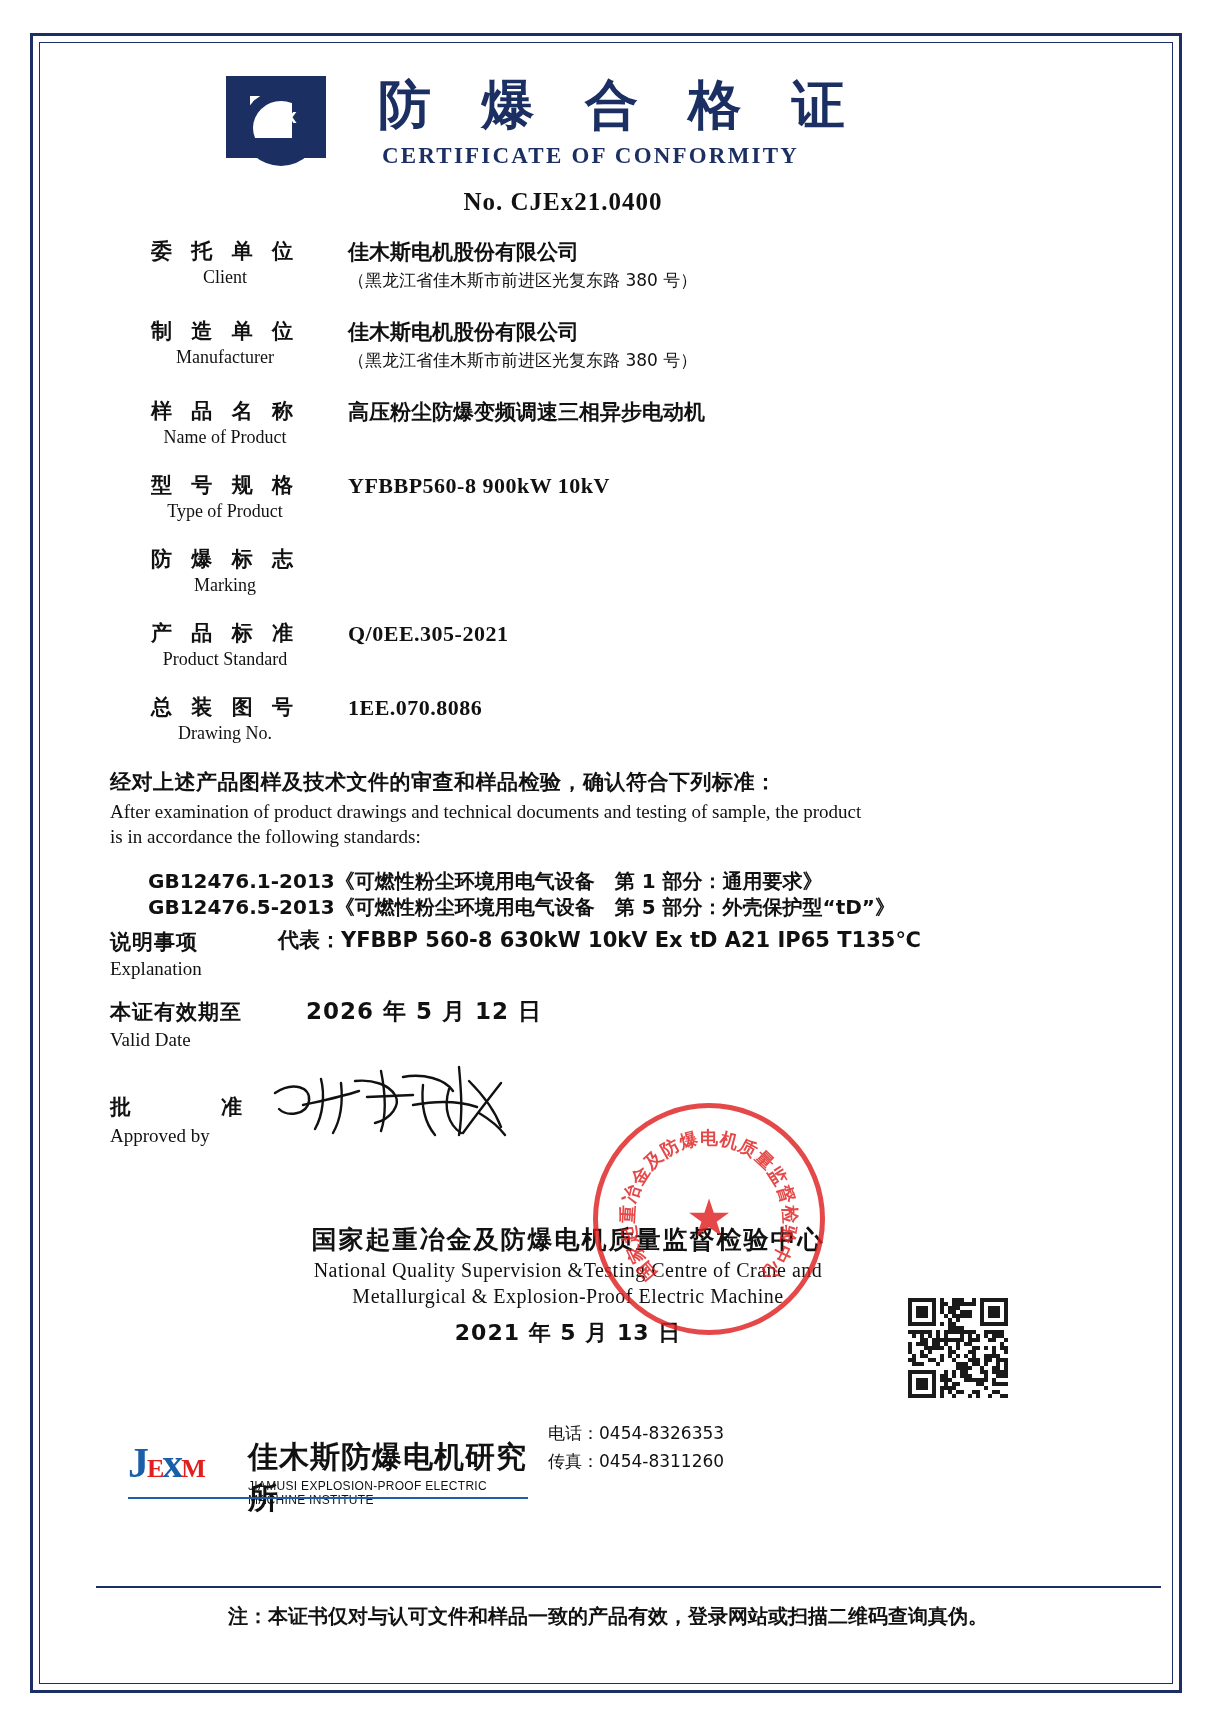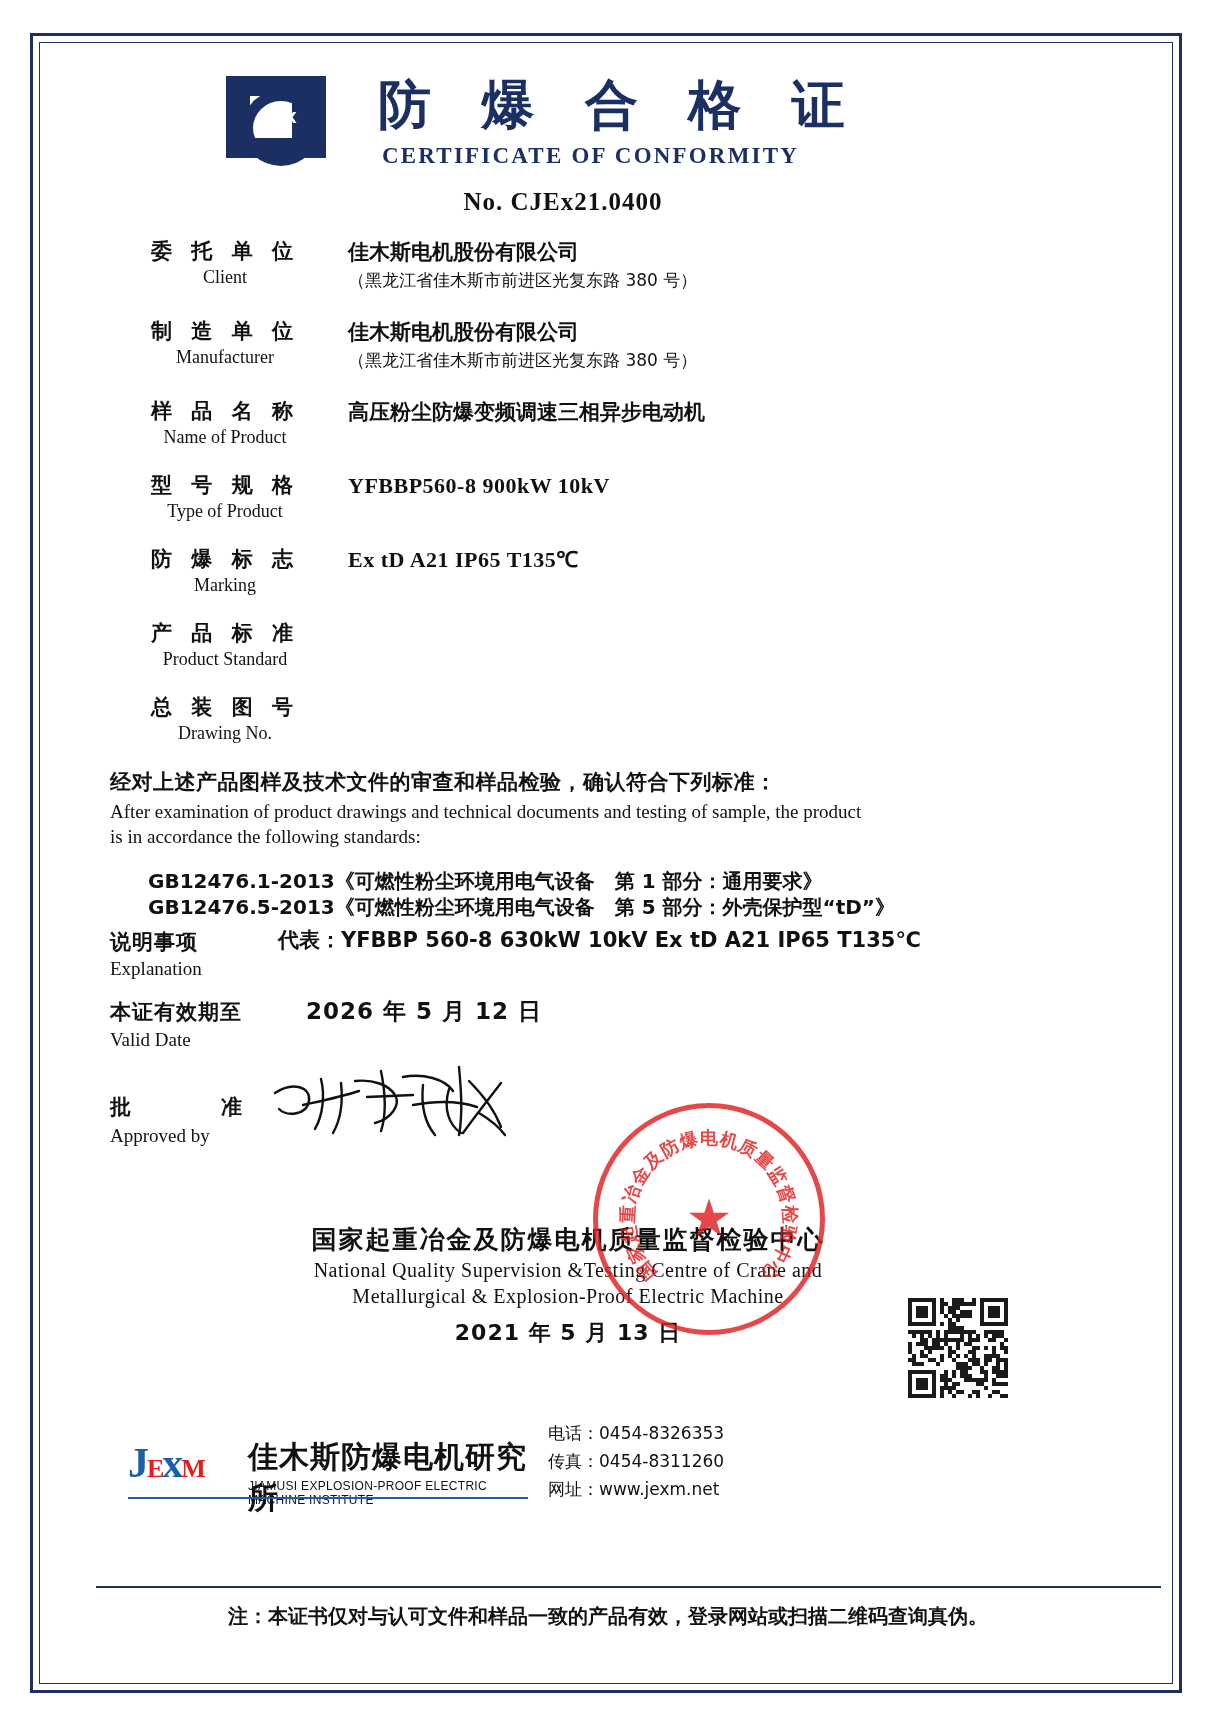--- a/index.html
+++ b/index.html
@@ -548,36 +548,39 @@
       <div class="val">
         <span class="mainserif">YFBBP560-8    900kW    10kV</span>
       </div>
     </div>
 
     <div class="row" style="height:66px;">
       <div class="lbl">
         <span class="cn">防 爆 标 志</span>
         <span class="en">Marking</span>
       </div>
-      <div class="val">
-        <span class="mainserif">Ex tD A21 IP65 T135℃</span>
-      </div>
     </div>
 
     <div class="row" style="height:66px;">
       <div class="lbl">
         <span class="cn">产 品 标 准</span>
         <span class="en">Product Standard</span>
       </div>
+      <div class="val">
+        <span class="mainserif">Q/0EE.305-2021</span>
+      </div>
     </div>
 
     <div class="row" style="height:66px;">
       <div class="lbl">
         <span class="cn">总 装 图 号</span>
         <span class="en">Drawing No.</span>
+      </div>
+      <div class="val">
+        <span class="mainserif">1EE.070.8086</span>
       </div>
     </div>
 
   </div>
 
   <div class="statement">
     <div class="st-cn">经对上述产品图样及技术文件的审查和样品检验，确认符合下列标准：</div>
     <div class="st-en1">After examination of product drawings and technical documents and testing of sample, the product</div>
     <div class="st-en2">is in accordance the following standards:</div>
     <div class="std1">GB12476.1-2013《可燃性粉尘环境用电气设备　第 1 部分：通用要求》</div>
@@ -980,20 +983,19 @@
   <div class="footer">
     <div class="jexm-logo">
       <div class="jexm-mark">J<span class="x">E</span>x<span class="x">M</span></div>
       <div class="jexm-cn">佳木斯防爆电机研究所</div>
       <div class="jexm-en">JIAMUSI EXPLOSION-PROOF ELECTRIC MACHINE INSTITUTE</div>
       <div class="jexm-rule"></div>
     </div>
     <div class="contact">
       <div>电话：0454-8326353</div>
       <div>传真：0454-8311260</div>
-      <div>网址：www.jexm.net</div>
     </div>
   </div>
 
   <div class="note-rule"></div>
   <div class="note">注：本证书仅对与认可文件和样品一致的产品有效，登录网站或扫描二维码查询真伪。</div>
 
 </div>
 
 </body></html>

